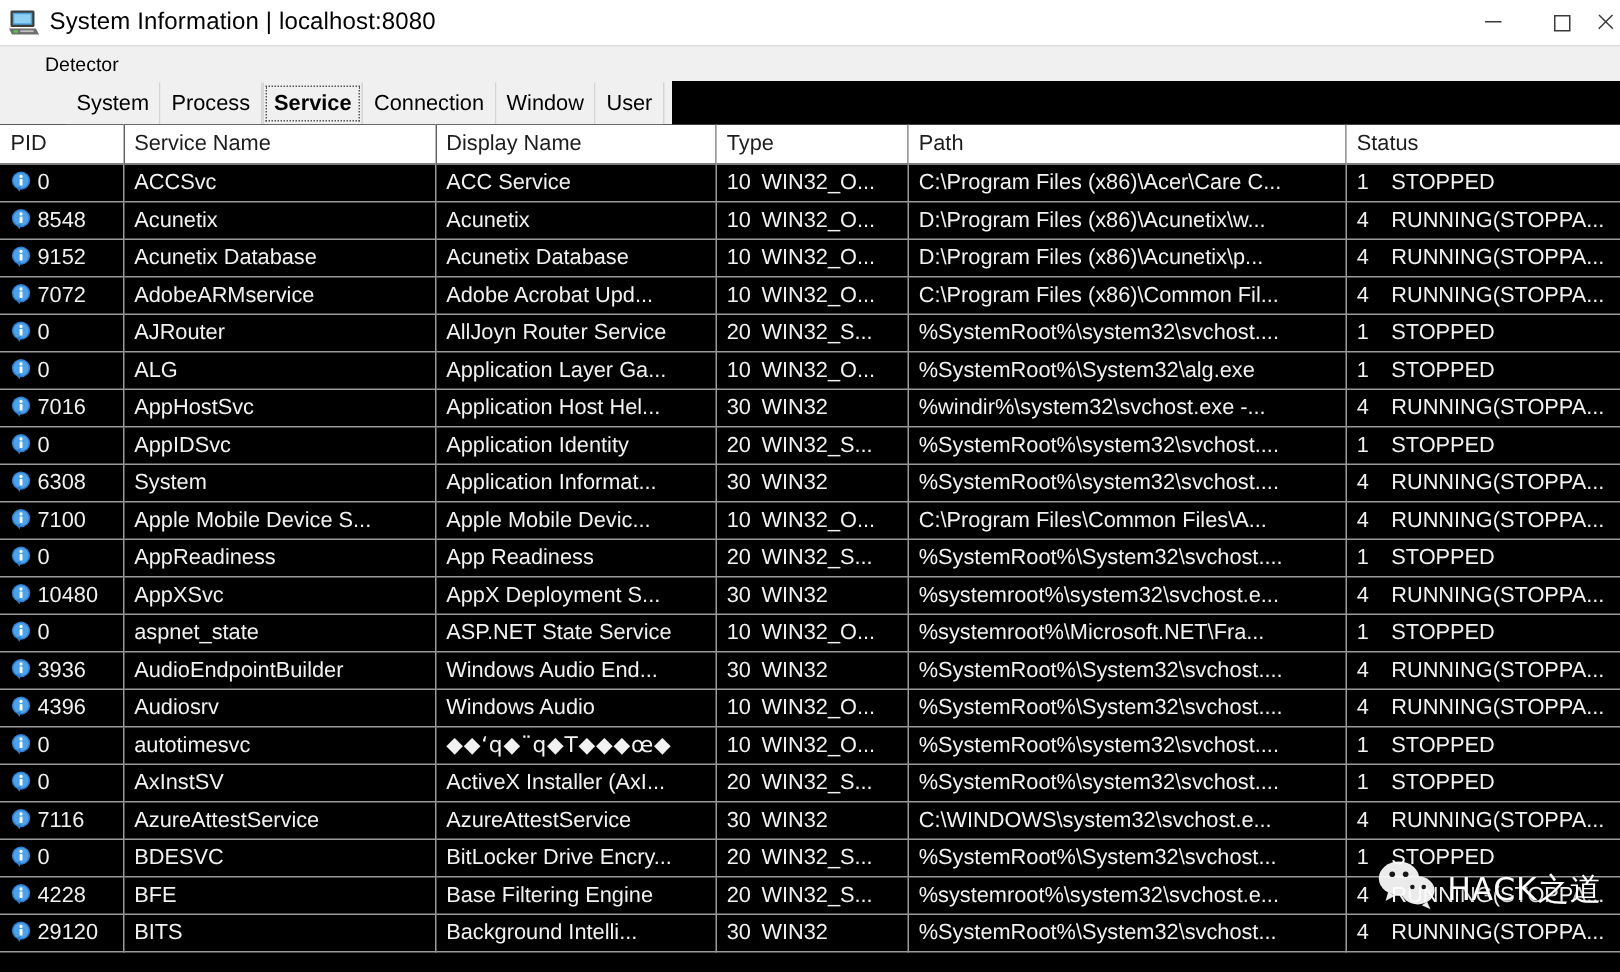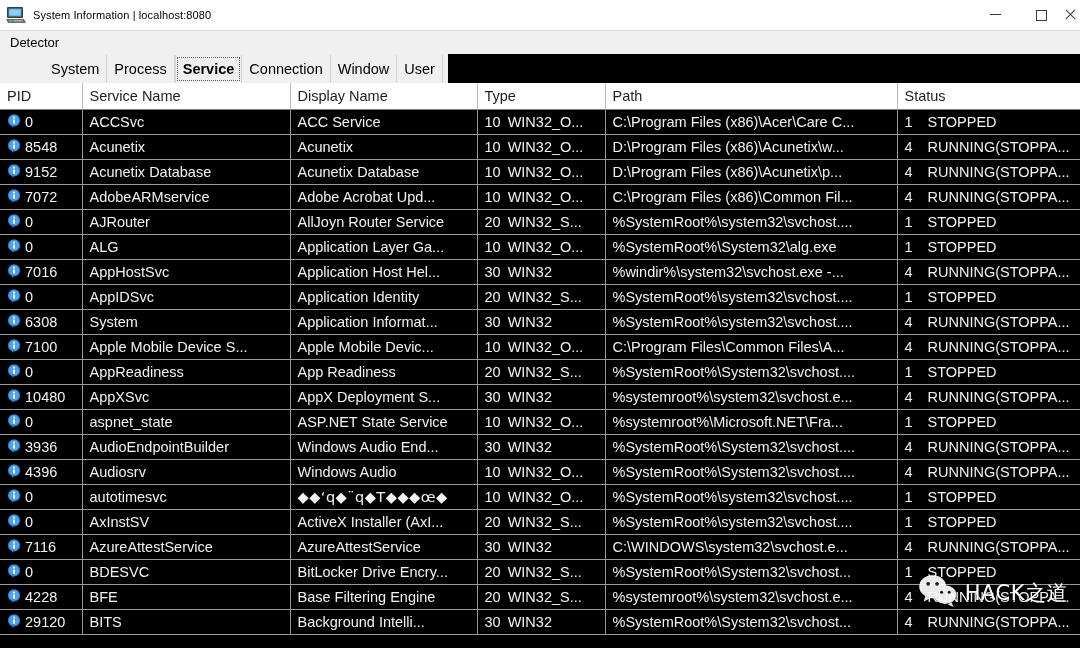--- a/index.html
+++ b/index.html
@@ -18,21 +18,21 @@
     align-items: center;
     position: relative;
   }
   .titlebar-icon {
     width: 22px; height: 22px;
     margin-left: 5px; margin-right: 6px;
     position: relative;
     flex: 0 0 auto;
   }
   .titlebar-title {
-    font-size: 11px;
+    font-size: 16px;
     color: #000000;
     white-space: nowrap;
     letter-spacing: 0.1px;
   }
   .winbtns {
     position: absolute;
     right: 0; top: 0;
     height: 30px;
     display: flex;
     align-items: center;
@@ -61,21 +61,21 @@
   .winbtn .close-glyph::after  { transform: rotate(-45deg); }
   .winbtn.close-clipped { width: 16px; overflow: hidden; justify-content: flex-start; }
 
   
   .menubar {
     height: 24px;
     background: #f0f0f0;
     border-top: 1px solid #dcdcdc;
     display: flex;
     align-items: center;
-    padding-left: 4px;
+    padding-left: 24px;
   }
   .menu-item {
     font-size: 13px;
     color: #000000;
     padding: 2px 6px;
   }
 
   
   .tabstrip {
     height: 29px;

